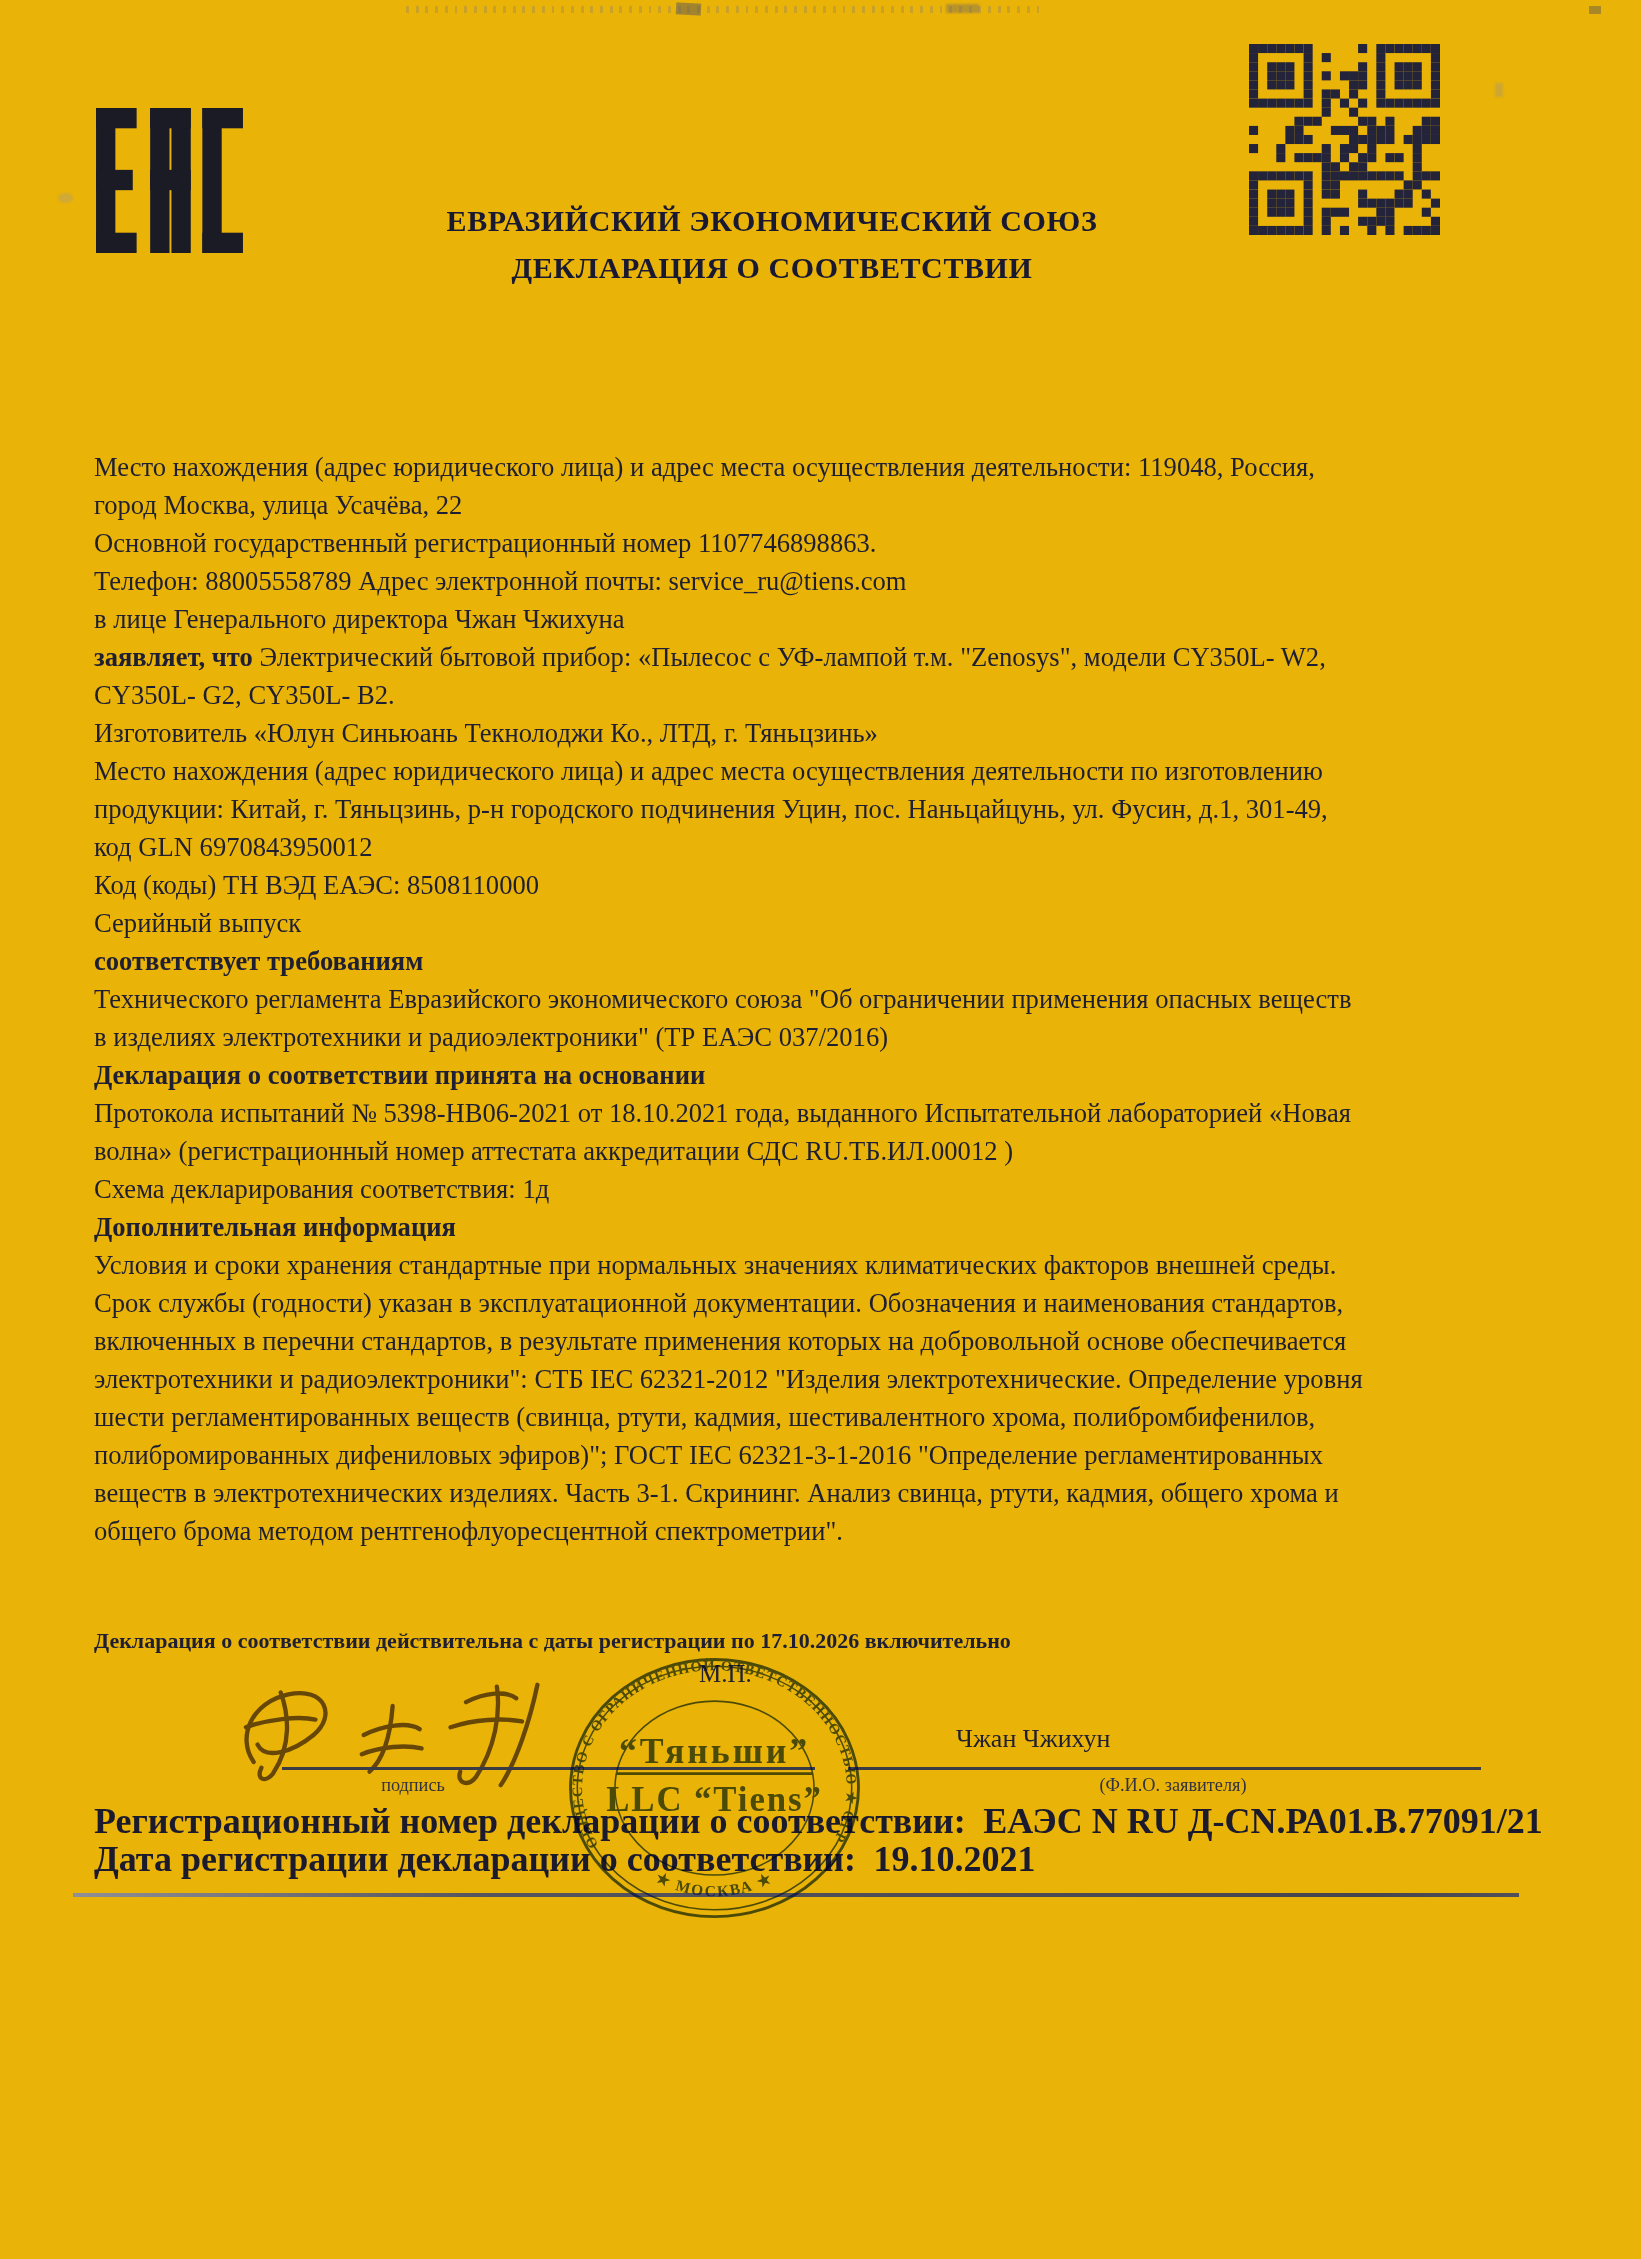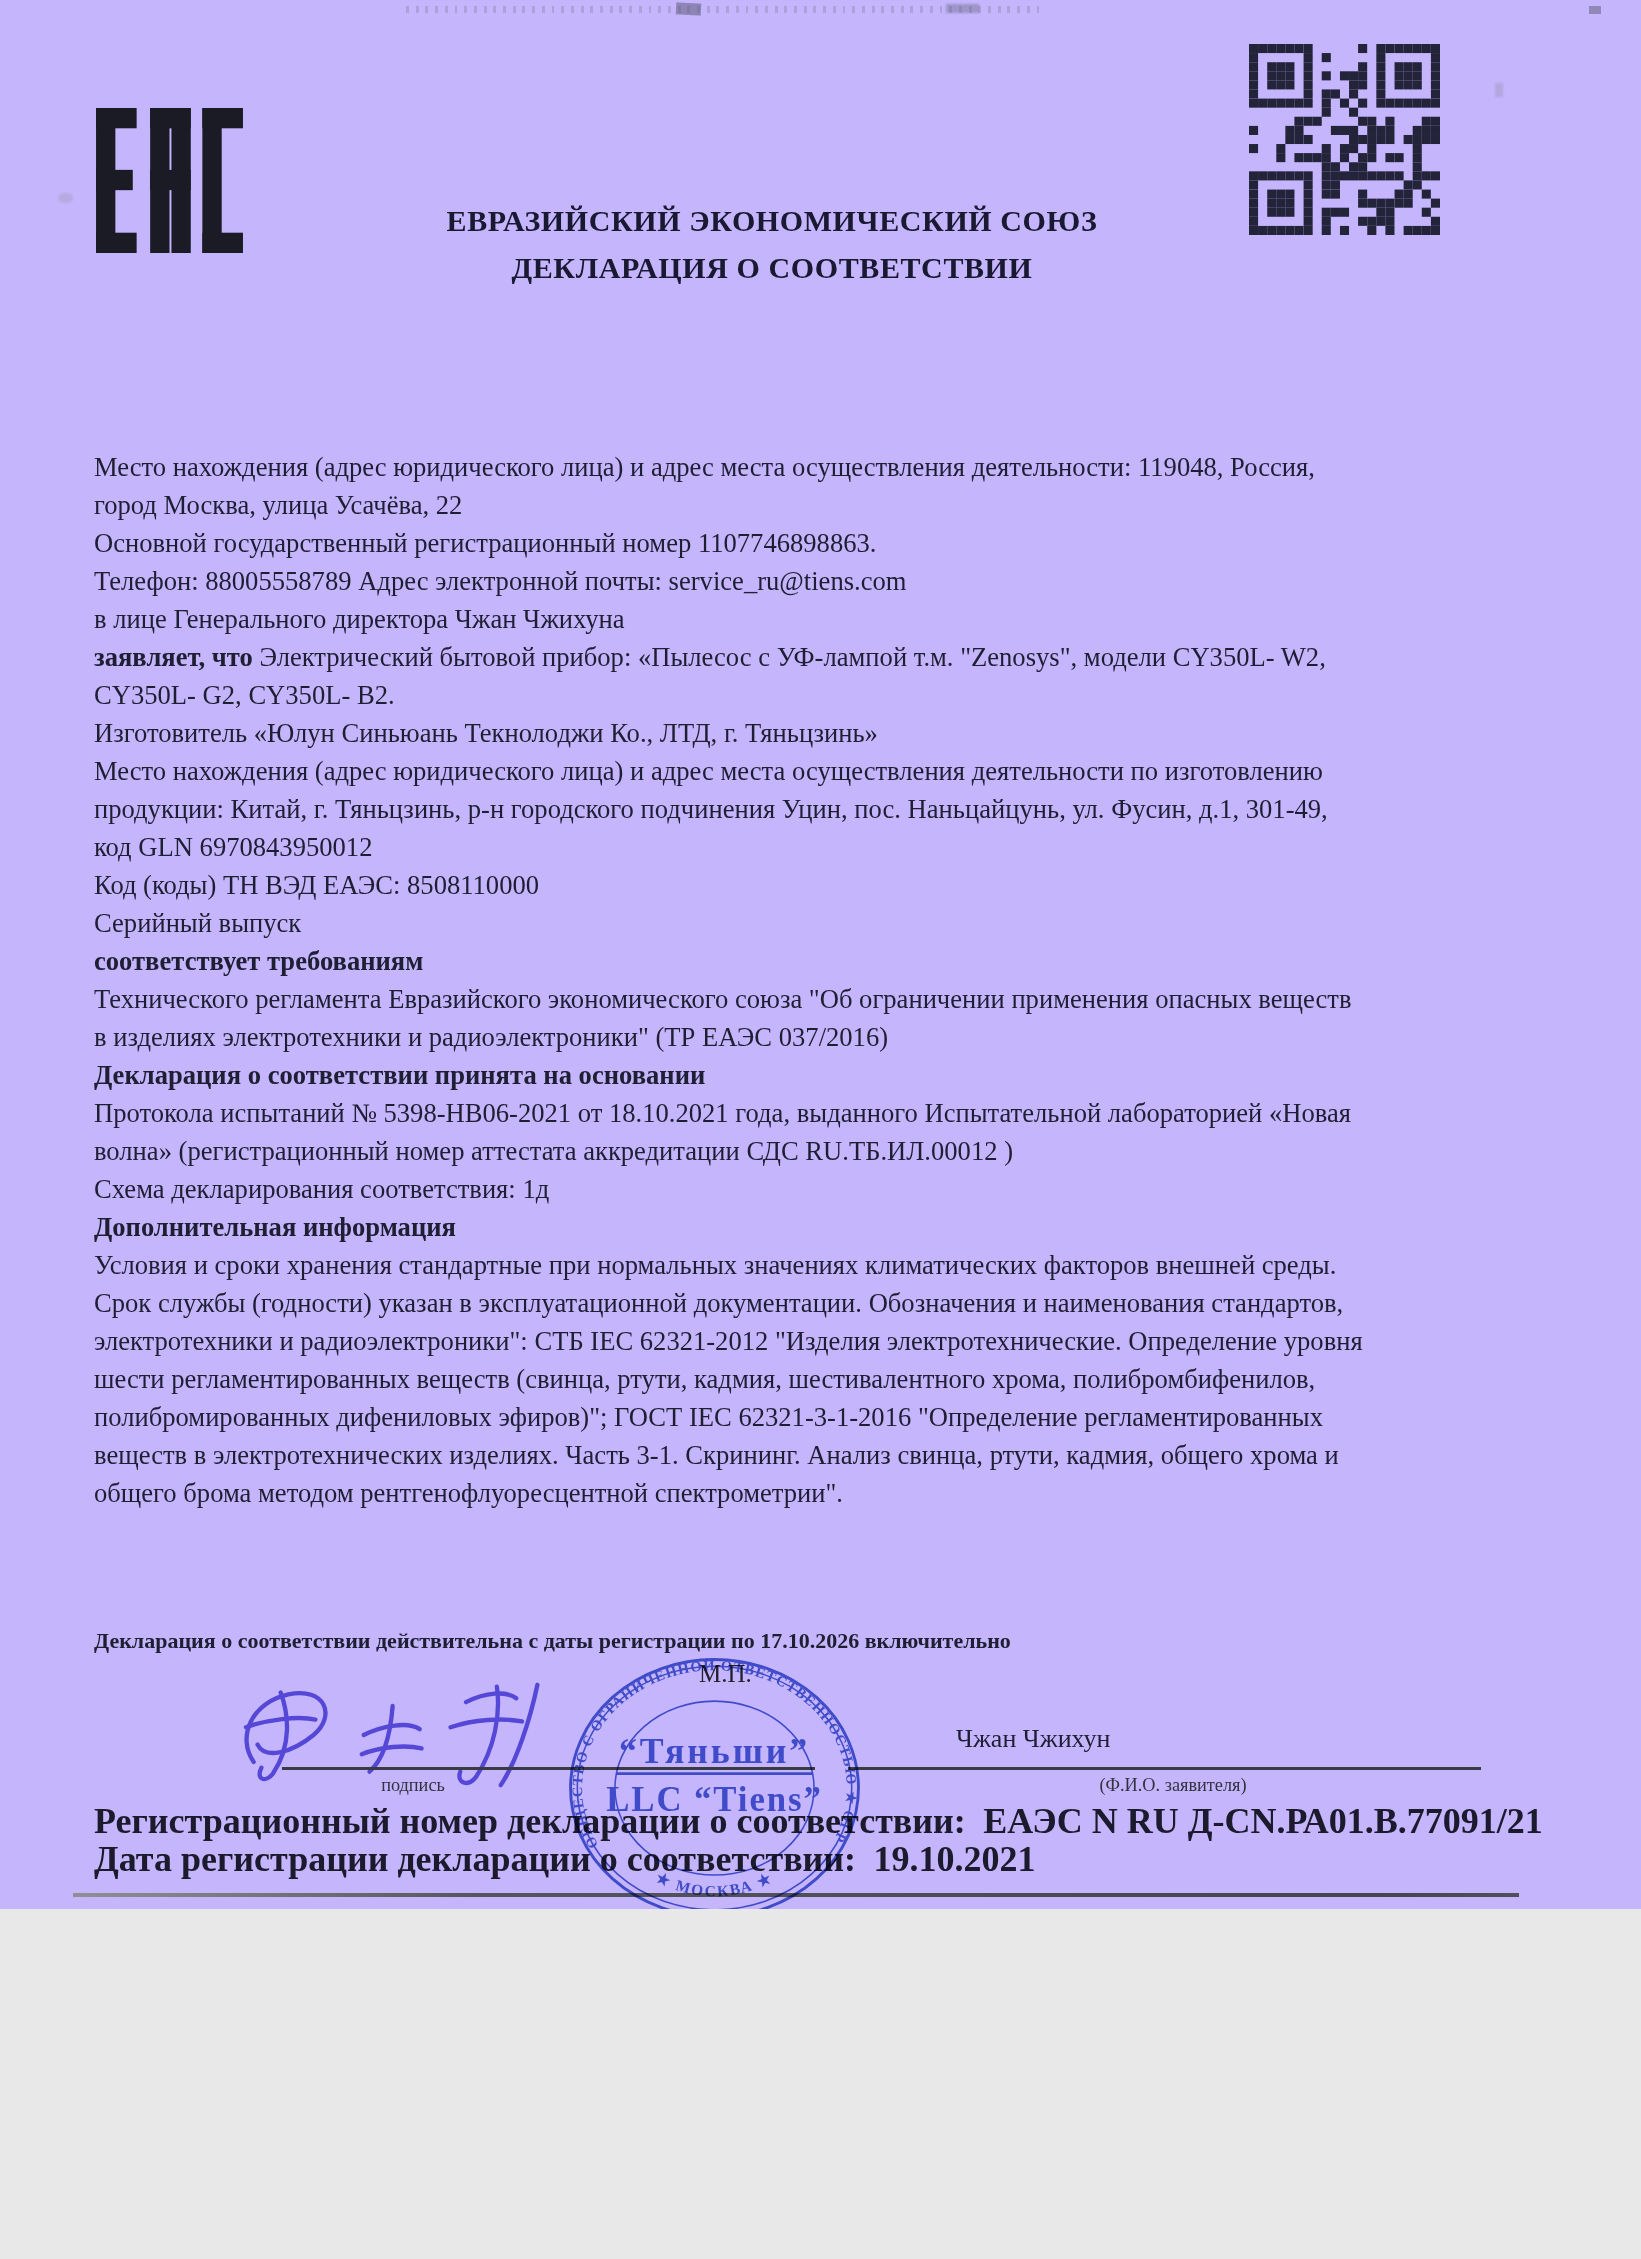--- a/index.html
+++ b/index.html
@@ -1,19 +1,19 @@
 <!DOCTYPE html>
 <html><head>
 <meta charset="utf-8">
 <style>
   html,body{margin:0;padding:0;background:#e8e8e8;}
   .page{
     position:relative;
-    width:1641px;height:1909px;
-    background:#c4b5fd;
+    width:1641px;height:2259px;
+    background:#eab308;
     font-family:"Liberation Serif", serif;
     color:#1f1f33;
     overflow:hidden;
   }
   .abs{position:absolute;}
   
   .title{
     left:241px;top:197px;width:1062px;
     text-align:center;
     font-weight:bold;font-size:30px;line-height:47px;
@@ -333,20 +333,21 @@
       <div class="doc-line"><span class="b">соответствует требованиям</span></div>
       <div class="doc-line"><span>Технического регламента Евразийского экономического союза "Об ограничении применения опасных веществ</span></div>
       <div class="doc-line"><span>в изделиях электротехники и радиоэлектроники" (ТР ЕАЭС 037/2016)</span></div>
       <div class="doc-line"><span class="b">Декларация о соответствии принята на основании</span></div>
       <div class="doc-line"><span>Протокола испытаний № 5398-НВ06-2021 от 18.10.2021 года, выданного Испытательной лабораторией «Новая</span></div>
       <div class="doc-line"><span>волна» (регистрационный номер аттестата аккредитации СДС RU.ТБ.ИЛ.00012 )</span></div>
       <div class="doc-line"><span>Схема декларирования соответствия: 1д</span></div>
       <div class="doc-line"><span class="b">Дополнительная информация</span></div>
       <div class="doc-line"><span>Условия и сроки хранения стандартные при нормальных значениях климатических факторов внешней среды.</span></div>
       <div class="doc-line"><span>Срок службы (годности) указан в эксплуатационной документации. Обозначения и наименования стандартов,</span></div>
+      <div class="doc-line"><span>включенных в перечни стандартов, в результате применения которых на добровольной основе обеспечивается</span></div>
       <div class="doc-line"><span>электротехники и радиоэлектроники": СТБ IEC 62321-2012  "Изделия электротехнические. Определение уровня</span></div>
       <div class="doc-line"><span>шести регламентированных веществ (свинца, ртути, кадмия, шестивалентного хрома, полибромбифенилов,</span></div>
       <div class="doc-line"><span>полибромированных дифениловых эфиров)"; ГОСТ IEC 62321-3-1-2016 "Определение регламентированных</span></div>
       <div class="doc-line"><span>веществ в электротехнических изделиях. Часть 3-1. Скрининг. Анализ свинца, ртути, кадмия, общего хрома и</span></div>
       <div class="doc-line"><span>общего брома методом рентгенофлуоресцентной спектрометрии".</span></div>
     </div>
 
   <div class="abs validity">Декларация о соответствии действительна с даты регистрации по 17.10.2026 включительно</div>
 
   <div class="abs mp">М.П.</div>

